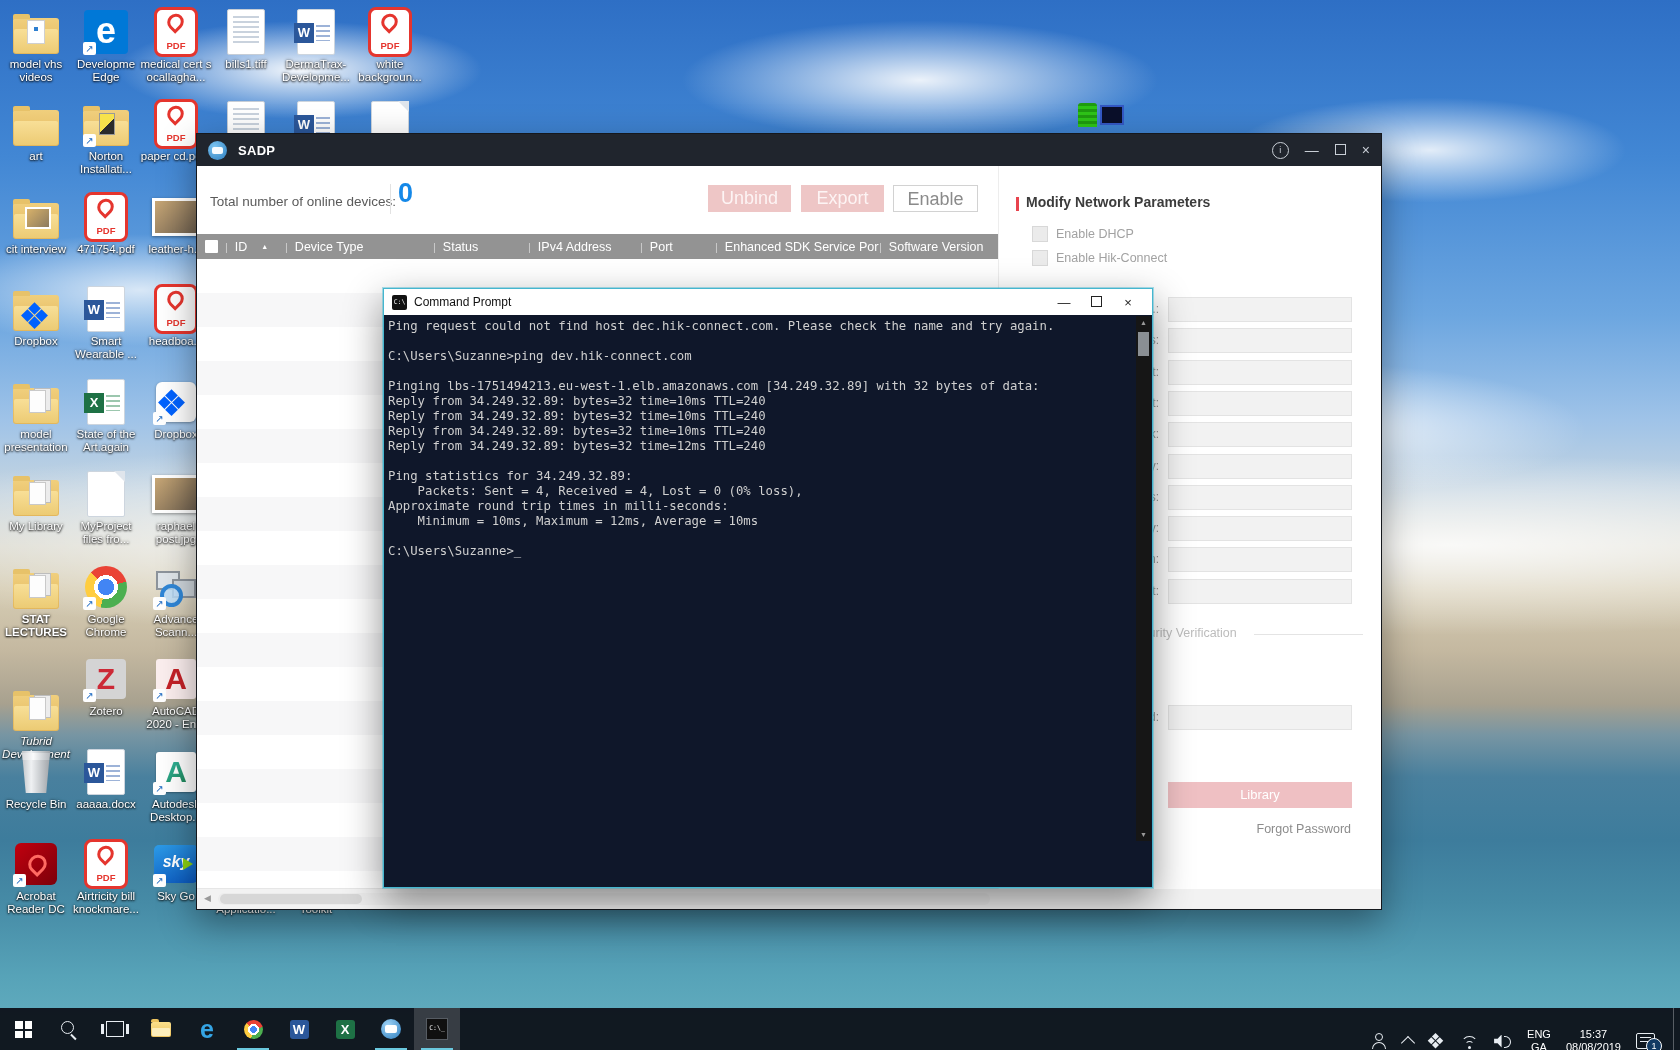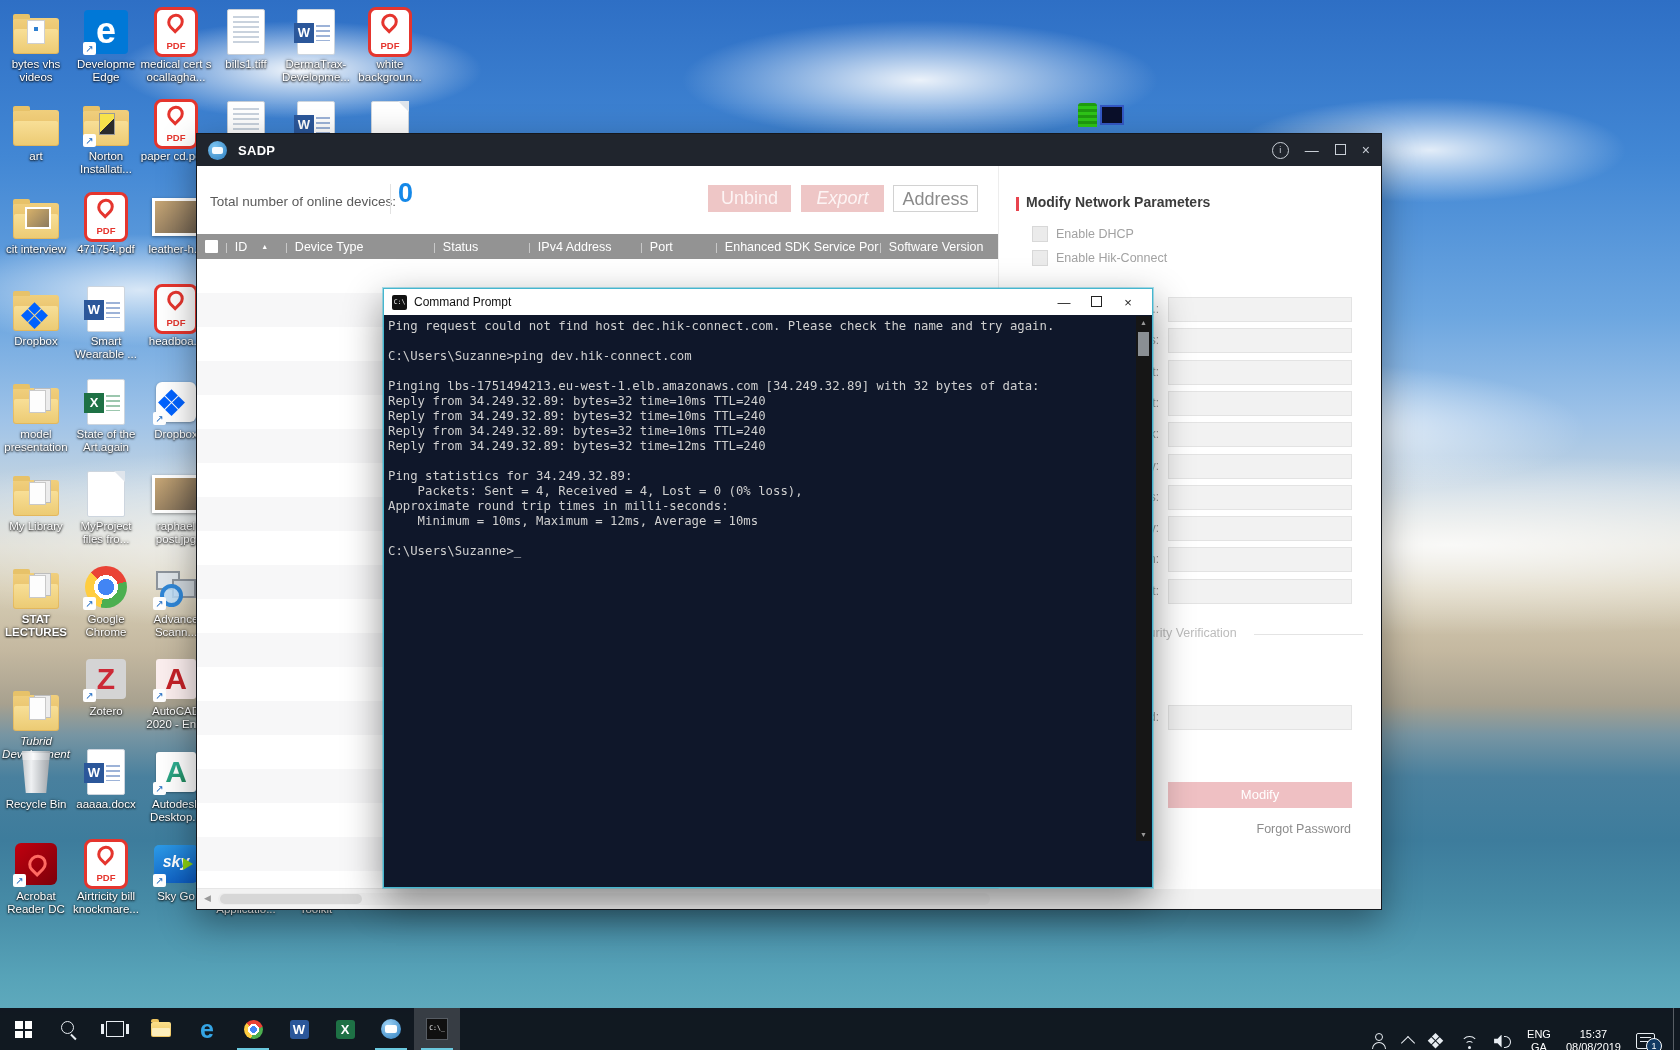--- a/index.html
+++ b/index.html
@@ -137,21 +137,21 @@
   .wc{cursor:pointer;font-size:14px;line-height:15px;}
   .wc.info{width:15px;height:15px;border:1.4px solid #c9cfd6;border-radius:50%;
     font-size:9px;line-height:14px;text-align:center;}
   .maxbox{display:inline-block;width:9px;height:9px;border:1.3px solid #c9cfd6;}
 
   .total-label{position:absolute;left:13px;top:60px;font-size:13.5px;color:#5a5a5a;}
   .total-divider{position:absolute;left:193px;top:50px;width:1px;height:30px;background:#e2e2e2;}
   .total-value{position:absolute;left:201px;top:44px;font-size:27px;font-weight:bold;color:#1488e8;}
   .btn{position:absolute;top:51px;height:27px;text-align:center;line-height:27px;font-size:18px;cursor:pointer;}
   #btn-unbind{left:511px;width:83px;background:#eec6c6;color:#fdf4f4;}
-  #btn-export{left:604px;width:83px;background:#eec6c6;color:#fdf4f4;font-style:italic;}
+  #btn-export{left:604px;width:83px;background:#eec6c6;color:#fdf4f4;}
   #btn-refresh{left:696px;width:85px;background:#fff;border:1px solid #d2d2d2;color:#8a8a8a;box-sizing:border-box;}
 
   .thead{position:absolute;left:0;top:100px;width:801px;height:25px;background:#939393;
     display:flex;align-items:center;color:#fff;font-size:12.5px;}
   .checkcell{width:28px;display:flex;justify-content:center;flex:none;}
   .hbox{width:13px;height:13px;background:#fff;border-radius:1px;cursor:pointer;}
   .hcell{flex:none;white-space:nowrap;overflow:hidden;cursor:pointer;}
   .hcell::before{content:"|";color:rgba(255,255,255,.55);margin-right:7px;font-size:11px;}
   .hcell:last-child{flex:1;}
   .sort{font-size:7px;margin-left:14px;vertical-align:2px;}
@@ -282,21 +282,21 @@
     <div class="clouds"></div>
   </div>
 
   <div id="desktop-icons">
       <div class="dicon" style="left: -1px; top: 8px;">
         <div class="ibox">
           <span class="ico t-folder-media">
             <span class="ov"></span>
           </span>
         </div>
-        <div class="lbl">bytes vhs videos</div>
+        <div class="lbl">model vhs videos</div>
       </div>
       <div class="dicon" style="left: -1px; top: 100px;">
         <div class="ibox">
           <span class="ico t-folder"></span>
         </div>
         <div class="lbl">art</div>
       </div>
       <div class="dicon" style="left: -1px; top: 193px;">
         <div class="ibox">
           <span class="ico t-folder-image">
@@ -556,21 +556,21 @@
         <span class="wc"><span class="maxbox"></span></span>
         <span class="wc">×</span>
       </span>
     </div>
 
     <span class="total-label">Total number of online devices:</span>
     <span class="total-divider"></span>
     <span class="total-value">0</span>
     <div class="btn" id="btn-unbind">Unbind</div>
     <div class="btn" id="btn-export">Export</div>
-    <div class="btn" id="btn-refresh">Address</div>
+    <div class="btn" id="btn-refresh">Enable</div>
 
     <div class="thead" id="thead">
       <span class="checkcell">
         <span class="hbox"></span>
       </span>
     <span class="hcell" style="width: 60px;">ID<span class="sort">▲</span></span>
         <span class="hcell" style="width: 148px;">Device Type</span>
         <span class="hcell" style="width: 95px;">Status</span>
         <span class="hcell" style="width: 112px;">IPv4 Address</span>
         <span class="hcell" style="width: 75px;">Port</span>
@@ -636,21 +636,21 @@
           <span class="frow-input" style="top: 350.1px;"></span>
           <span class="frow-label" style="top: 386.4px;">IPv6 Prefix Length:</span>
           <span class="frow-input" style="top: 381.4px;"></span>
           <span class="frow-label" style="top: 417.7px;">HTTP Port:</span>
           <span class="frow-input" style="top: 412.7px;"></span>
         </div>
       <span class="sec-title">Security Verification</span>
       <span class="sec-line"></span>
       <span class="frow-label" style="top:544px;">Admin Password:</span>
       <span class="frow-input" style="top:539px;"></span>
-      <div class="btn-modify">Modify</div>
+      <div class="btn-modify">Library</div>
       <span class="forgot">Forgot Password</span>
     </div>
   </div>
 
   <div class="cmd">
     <div class="cmd-titlebar">
       <span class="cmd-icon"></span>
       <span>Command Prompt</span>
       <span class="cmd-controls">
         <span class="cc">—</span>

